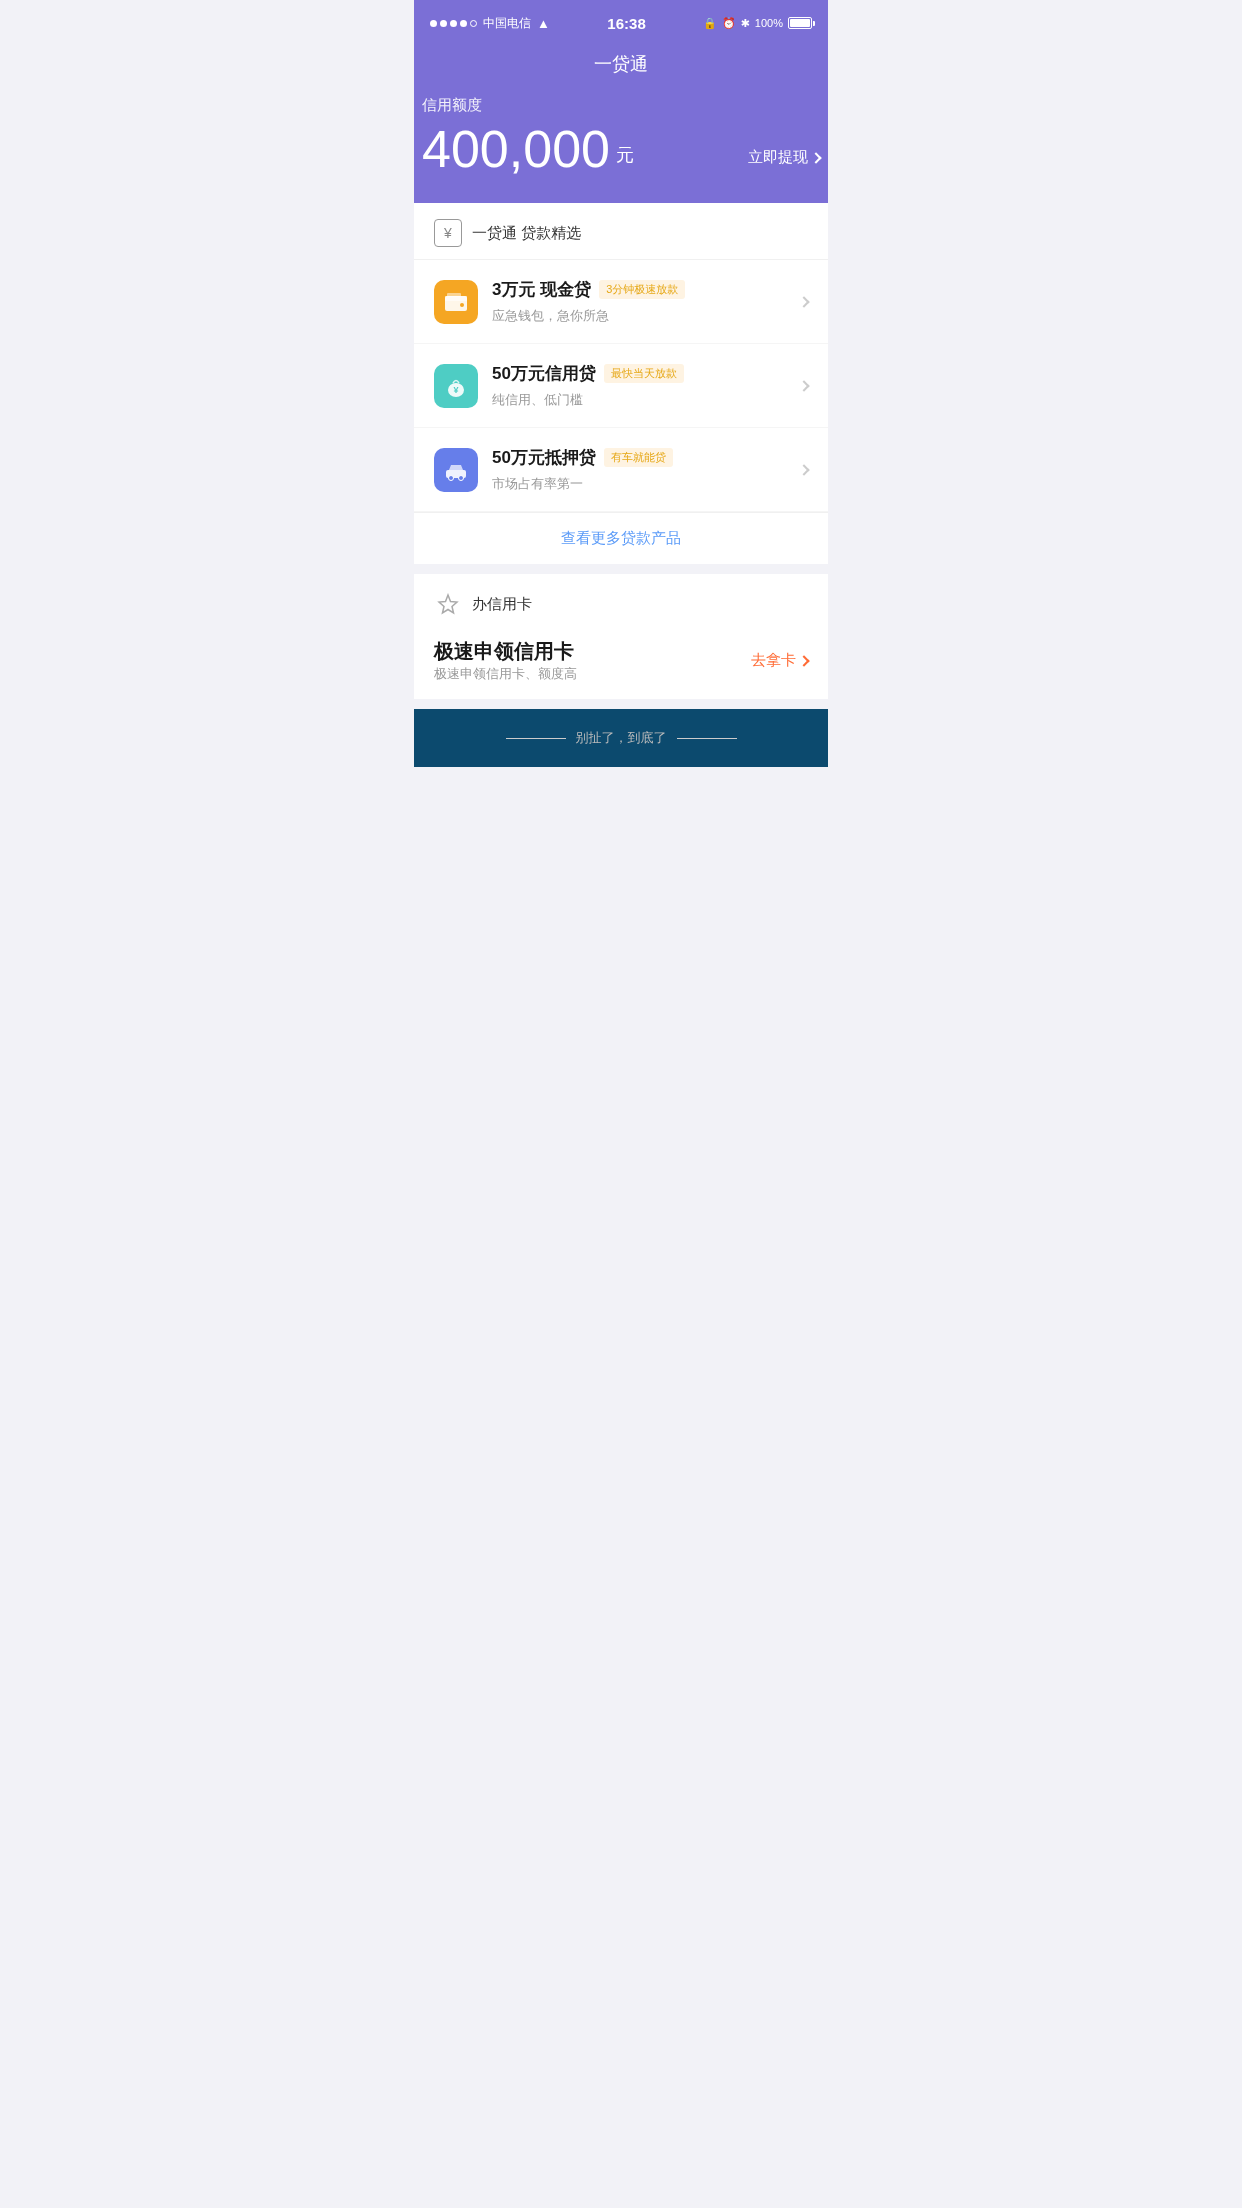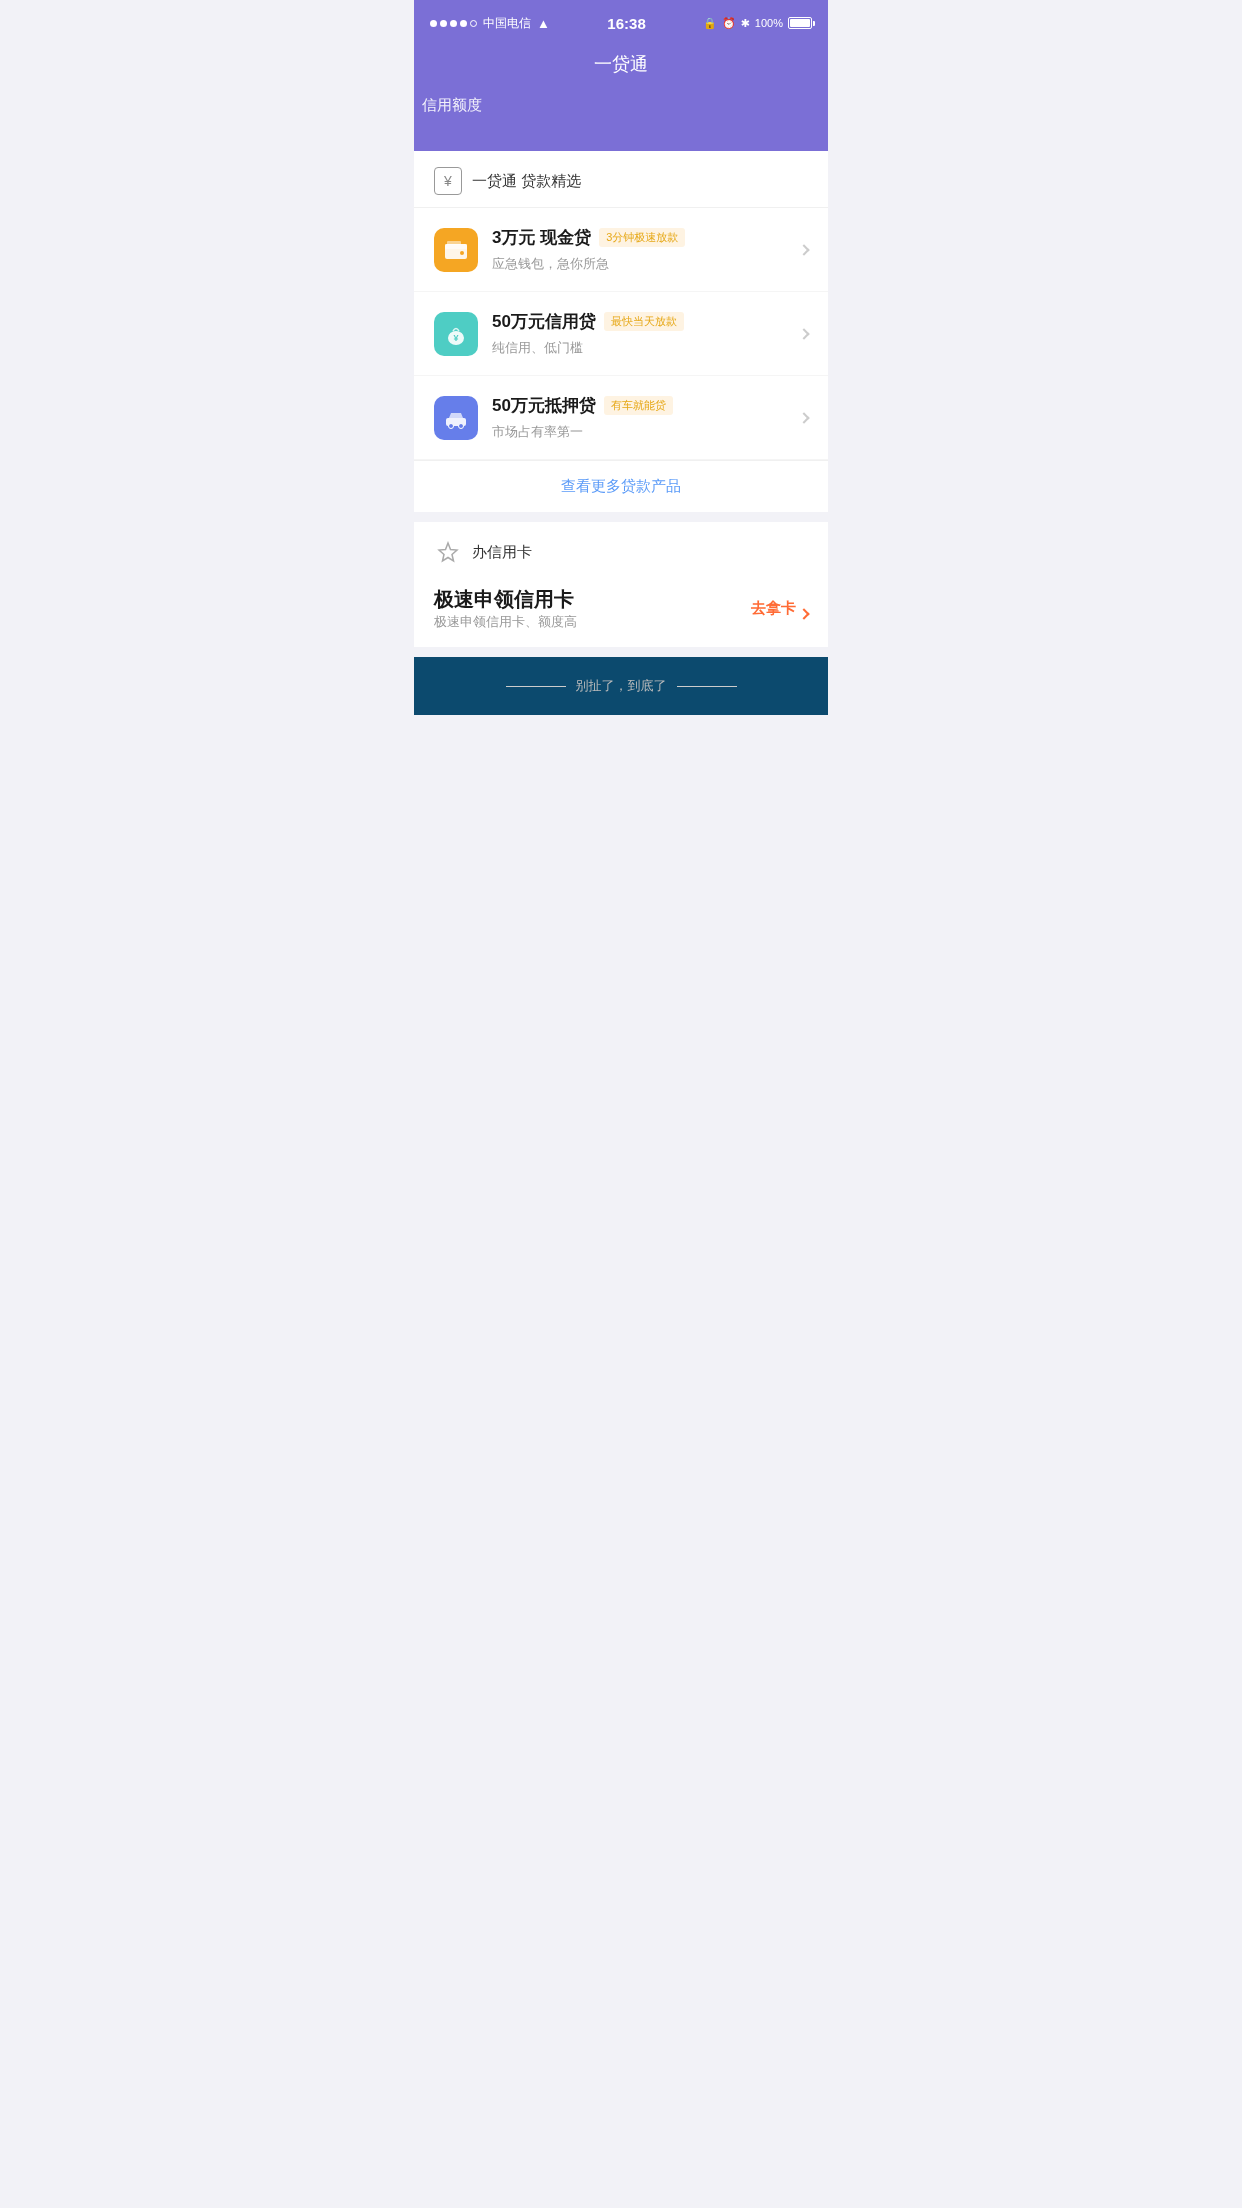--- a/index.html
+++ b/index.html
@@ -202,23 +202,23 @@
       display: flex; align-items: center; justify-content: space-between;
     }
     .credit-card-left {}
     .credit-card-title {
       font-size: 20px; font-weight: 700; color: #1a1a1a; 
     }
     .credit-card-sub {
       font-size: 13px; color: #999;
     }
     .get-card-btn {
-      display: flex; align-items: flex-end; gap: 4px;
+      display: flex; align-items: center; gap: 4px;
       color: #ff6b35; font-size: 15px;
-      background: transparent; border: none; cursor: pointer; font-weight: bold;
+      background: transparent; border: none; cursor: pointer;
     }
     .chevron-right-orange {
       width: 8px; height: 8px;
       border-top: 2px solid #ff6b35;
       border-right: 2px solid #ff6b35;
       transform: rotate(45deg);
       display: inline-block;
     }
 
     
@@ -260,20 +260,30 @@
     <span>100%</span>
     <div class="battery-icon">
       <div class="battery-fill"></div>
     </div>
   </div>
 </div>
 
 <div class="header">
   <div class="header-title">一贷通</div>
   <div class="credit-label">信用额度</div>
+  <div class="credit-row">
+    <div class="credit-amount">
+      <span class="amount-number">400,000</span>
+      <span class="amount-unit">元</span>
+    </div>
+    <button class="withdraw-btn">
+      <span>立即提现</span>
+      <span class="chevron-right"></span>
+    </button>
+  </div>
 </div>
 
 <div class="section">
   <div class="section-header">
     <div class="yen-icon">¥</div>
     <span class="section-title">一贷通 贷款精选</span>
   </div>
 
   <div class="loan-item">
     <div class="loan-icon orange">

